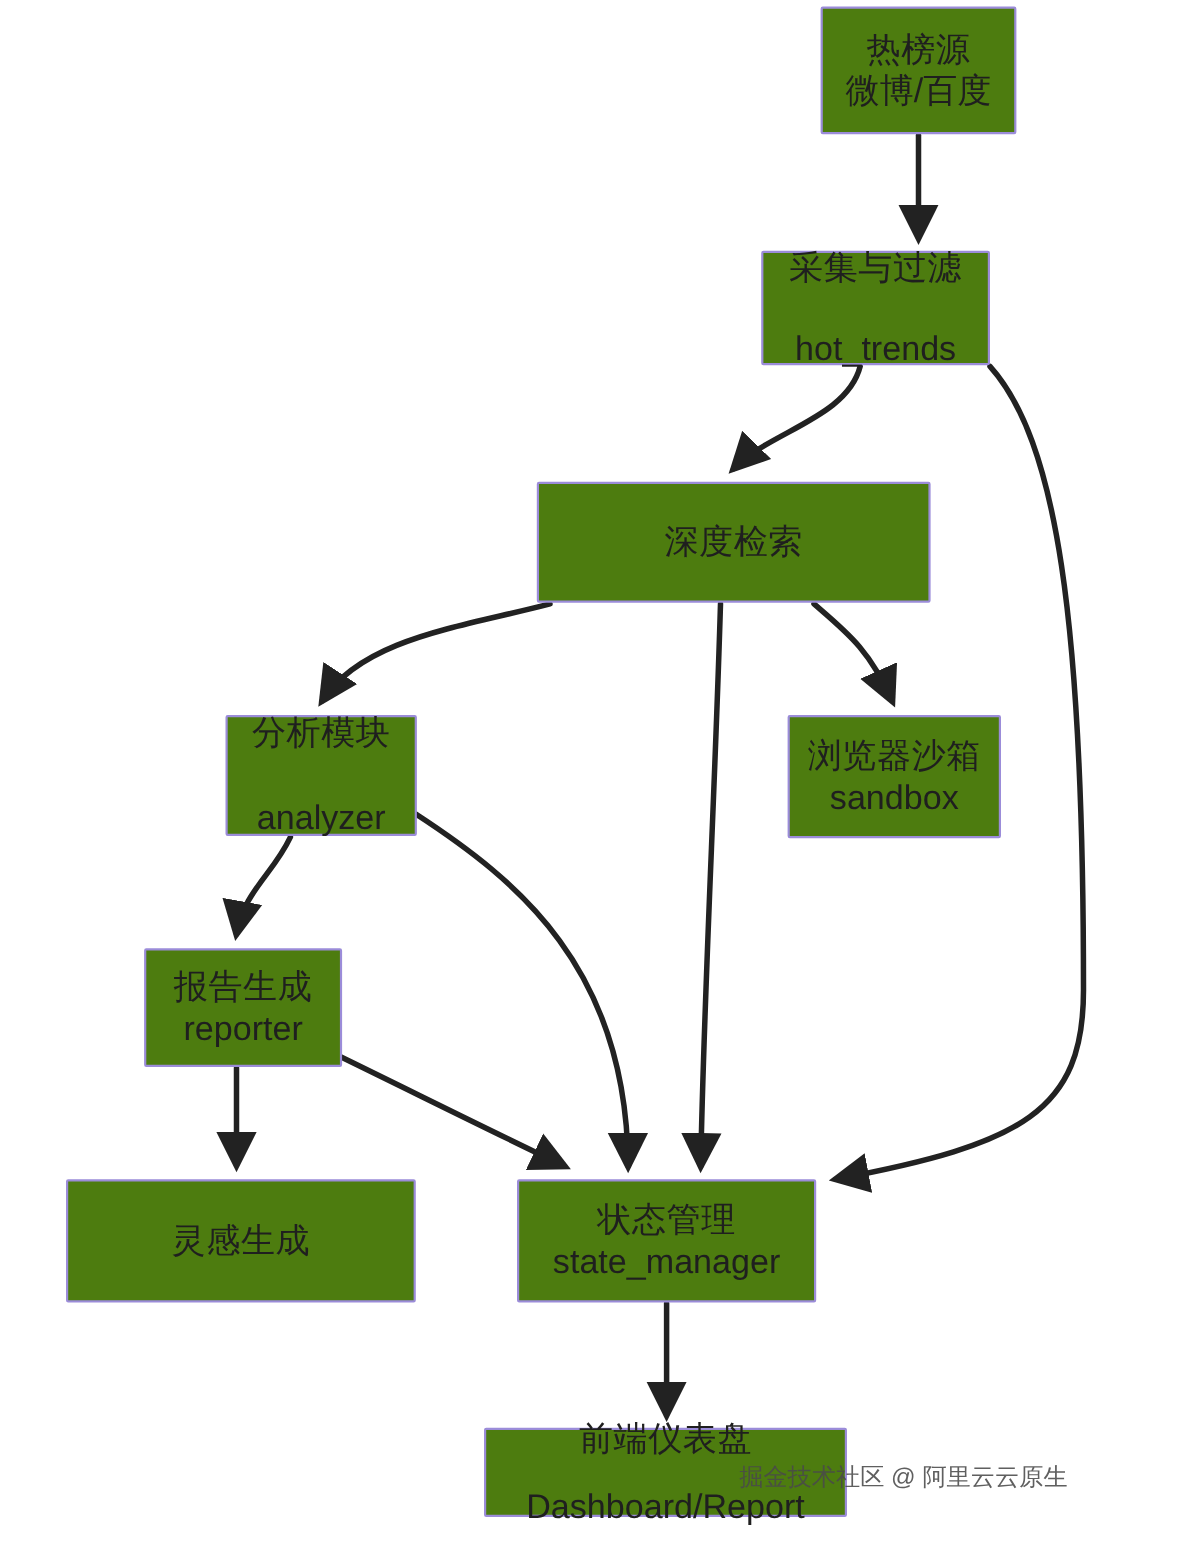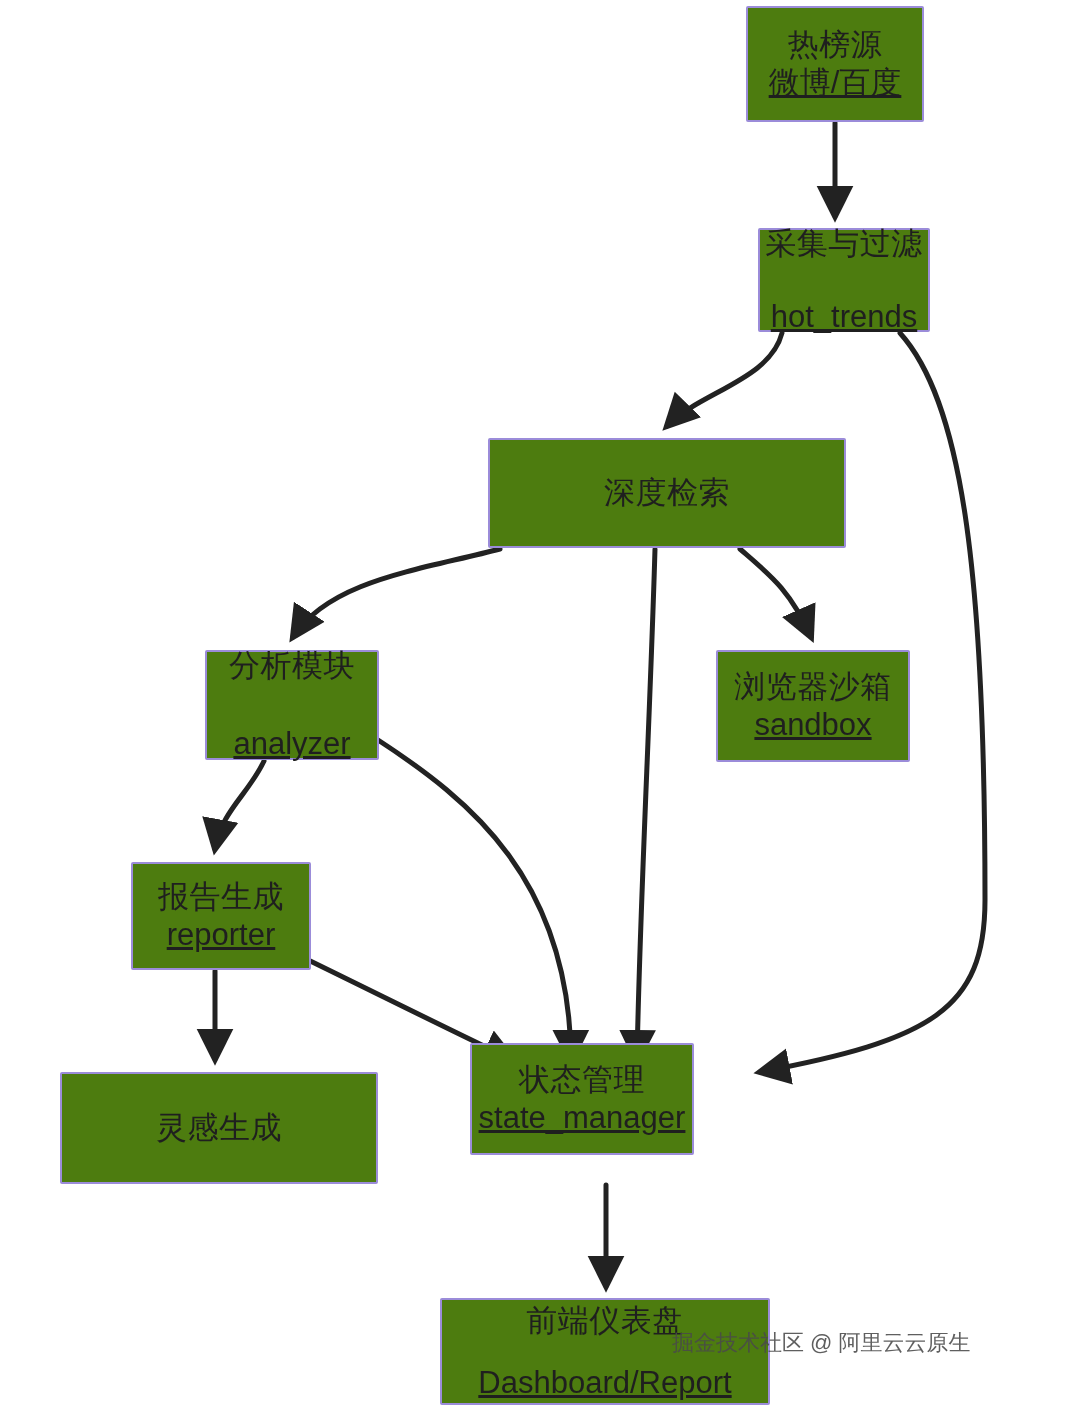--- a/index.html
+++ b/index.html
@@ -40,31 +40,30 @@
     text-align: center;
   }
   .node .line1 {
     font-size: 31px;
     letter-spacing: 0.5px;
     white-space: nowrap;
   }
   .node .line2 {
     font-size: 31px;
     white-space: nowrap;
-    text-decoration: underline;
   }
   #node-hot-source   { left: 746px; top: 6px;    width: 178px; height: 116px; }
-  #node-hot-trends   { left: 758px; top: 228px;  width: 172px; height: 104px; gap: 35px; }
+  #node-hot-trends   { left: 692px; top: 228px;  width: 208px; height: 104px; gap: 35px; }
   #node-deep-search  { left: 488px; top: 438px;  width: 358px; height: 110px; }
   #node-analyzer     { left: 205px; top: 650px;  width: 174px; height: 110px; gap: 40px; }
   #node-sandbox      { left: 716px; top: 650px;  width: 194px; height: 112px; }
   #node-reporter     { left: 131px; top: 862px;  width: 180px; height: 108px; }
   #node-inspiration  { left: 60px;  top: 1072px; width: 318px; height: 112px; }
-  #node-state-mgr    { left: 470px; top: 1043px; width: 224px; height: 112px; align-items: center; }
-  #node-dashboard    { left: 440px; top: 1298px; width: 330px; height: 107px; gap: 24px; }
+  #node-state-mgr    { left: 470px; top: 1072px; width: 272px; height: 112px; align-items: center; }
+  #node-dashboard    { left: 440px; top: 1298px; width: 330px; height: 81px; gap: 24px; }
 
   #watermark {
     position: absolute;
     left: 672px;
     top: 1328px;
     font-size: 22px;
     color: #4a4a4a;
     opacity: 0.88;
     white-space: nowrap;
     z-index: 3;

